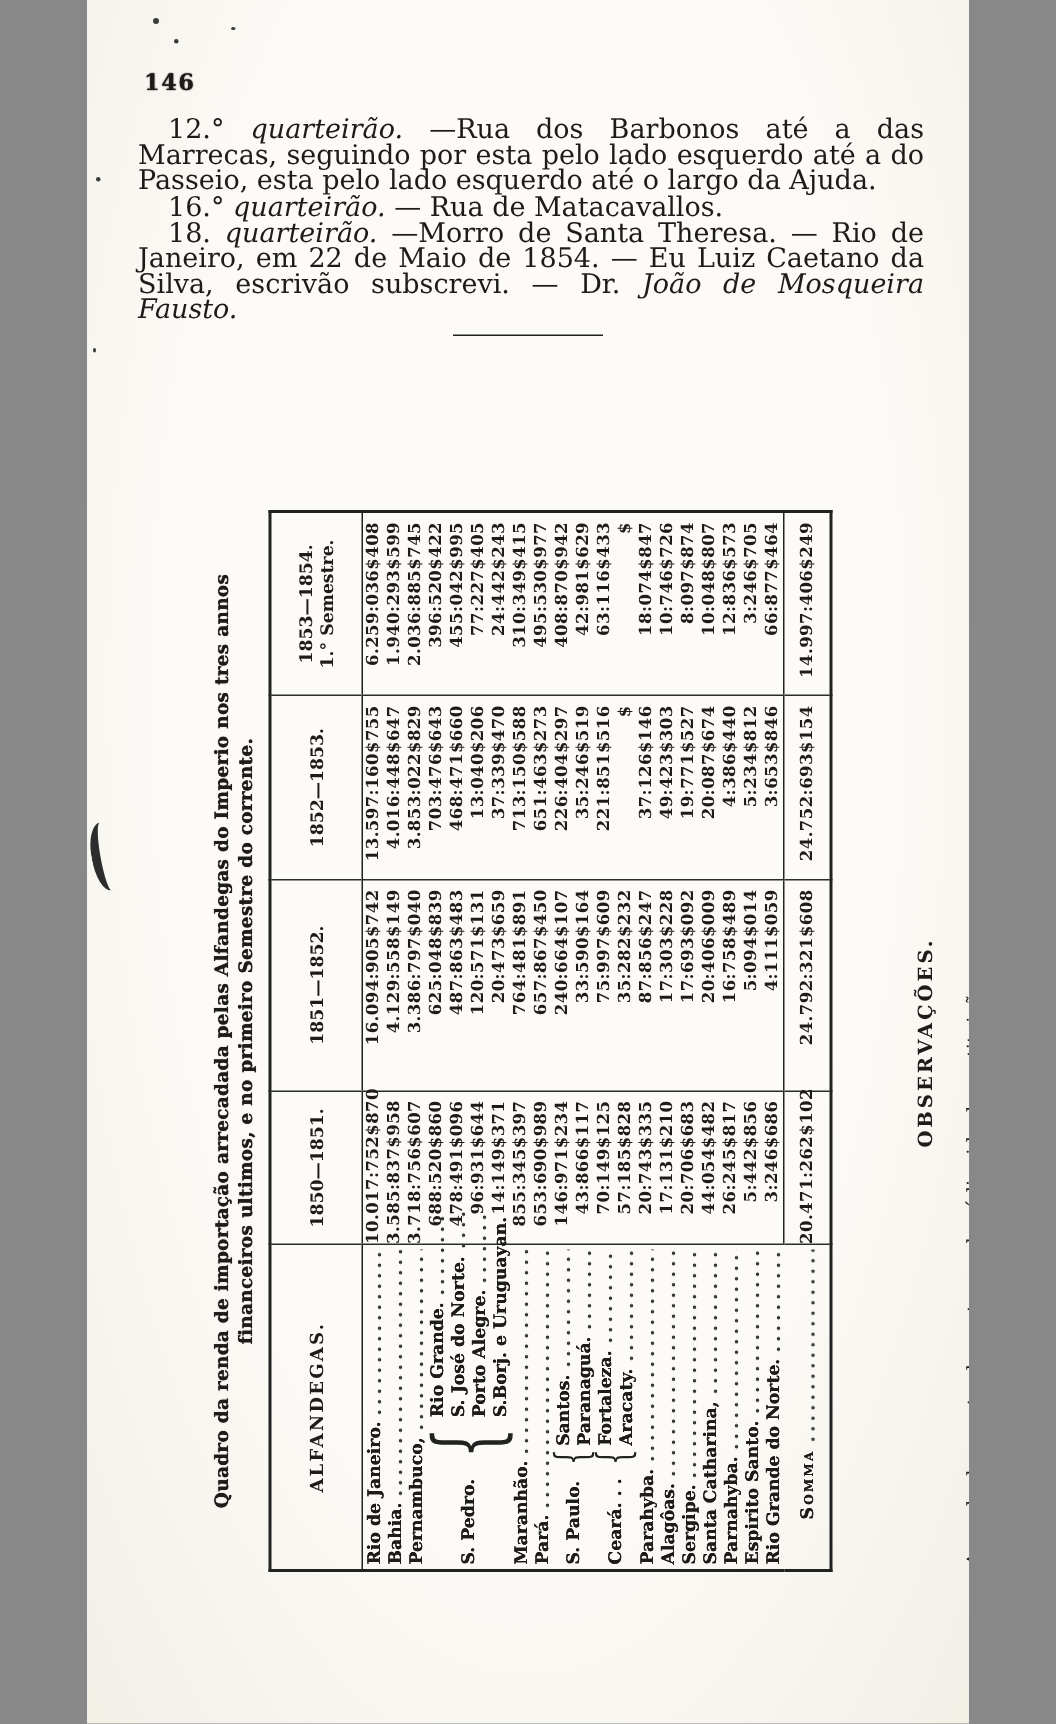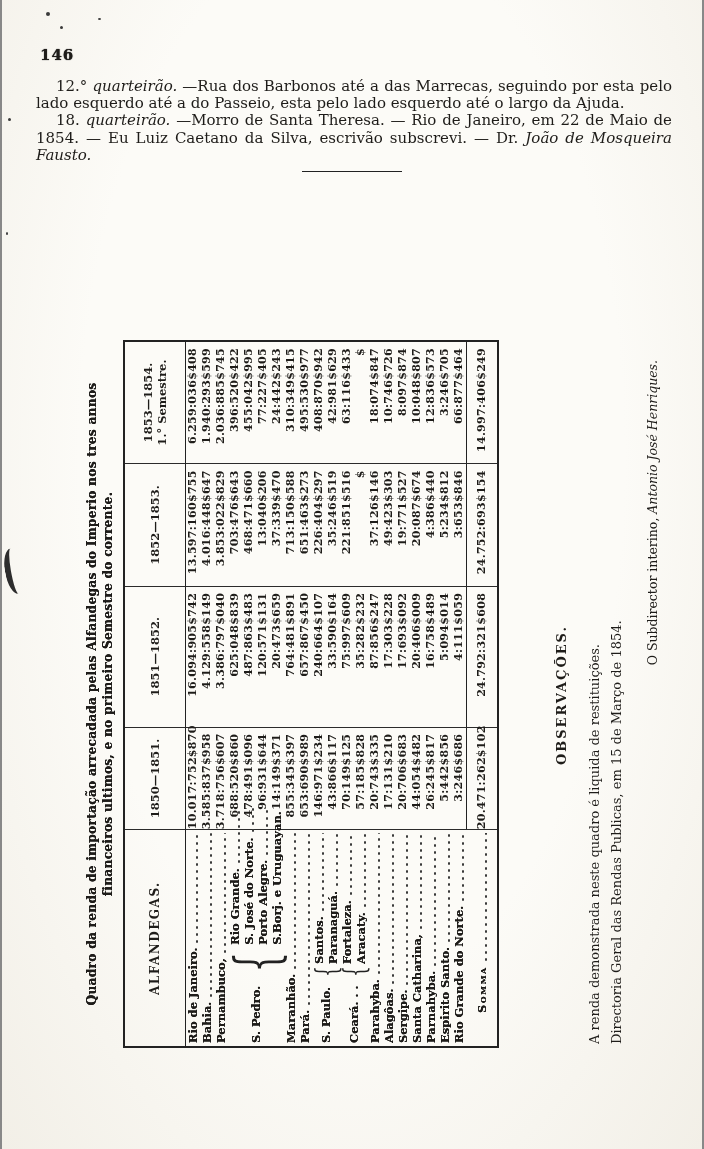--- a/index.html
+++ b/index.html
@@ -1,19 +1,19 @@
 <!DOCTYPE html>
 <html><head>
 <meta charset="utf-8">
 <style>
   html,body{margin:0;padding:0;}
   body{background:#888;}
   .page{
     position:relative;
-    width:700px;height:1149px;
+    width:588px;height:1149px;
     margin:0 auto;
     background:radial-gradient(ellipse at 50% 40%, #fcfbf7 55%, #f2efe7 100%);
     color:#1e1c19;
     font-family:"DejaVu Serif", serif;
     overflow:hidden;
   }
   
   .page-header{position:relative;height:26px;padding-top:44px;}
   .page-number{
     position:absolute;left:38px;top:46px;
@@ -22,21 +22,21 @@
   }
   .journal-title{
     display:block;text-align:center;
     font-weight:bold;font-size:16.5px;letter-spacing:6px;
     text-shadow:0 0 .6px #000;
   }
   
   .paragraphs{
     margin:8px 30px 0 34px;
     text-align:justify;
-    font-size:15px;line-height:17.2px;
+    font-size:18px;line-height:17.2px;
   }
   .para{margin:0;text-indent:20px;}
   .pnum{font-style:normal;}
   .pterm{font-style:italic;}
   .text-sep{
     width:100px;border:none;border-top:1.5px solid #222;
     margin:7px auto 0 auto;
   }
   
   .rot-wrap{position:absolute;left:80px;top:336px;width:620px;height:716px;}
@@ -127,20 +127,21 @@
 <body>
 
 <div class="page">
 
   <div class="page-header">
     <span class="page-number">146</span>
   </div>
 
   <div class="paragraphs">
       <p class="para"><span class="pnum">12.° </span><i class="pterm">quarteirão. </i><span>—Rua dos Barbonos até a das Marrecas, seguindo por esta pelo lado esquerdo até a do Passeio, esta pelo lado esquerdo até o largo da Ajuda.</span></p>
+      <p class="para"><span class="pnum">16.° </span><i class="pterm">quarteirão. </i><span>— Rua de Matacavallos.</span></p>
       <p class="para"><span class="pnum">18. </span><i class="pterm">quarteirão. </i><span>—Morro de Santa Theresa. — Rio de Janeiro, em 22 de Maio de 1854. — Eu Luiz Caetano da Silva, escrivão subscrevi. — Dr. </span><i>João de Mosqueira Fausto.</i></p>
     </div>
 
   <hr class="text-sep">
 
   <div class="rot-wrap">
     <div class="rot-inner">
 
       <div class="tbl-title">
         <div>Quadro da renda de importação arrecadada pelas Alfandegas do Imperio nos tres annos</div>

